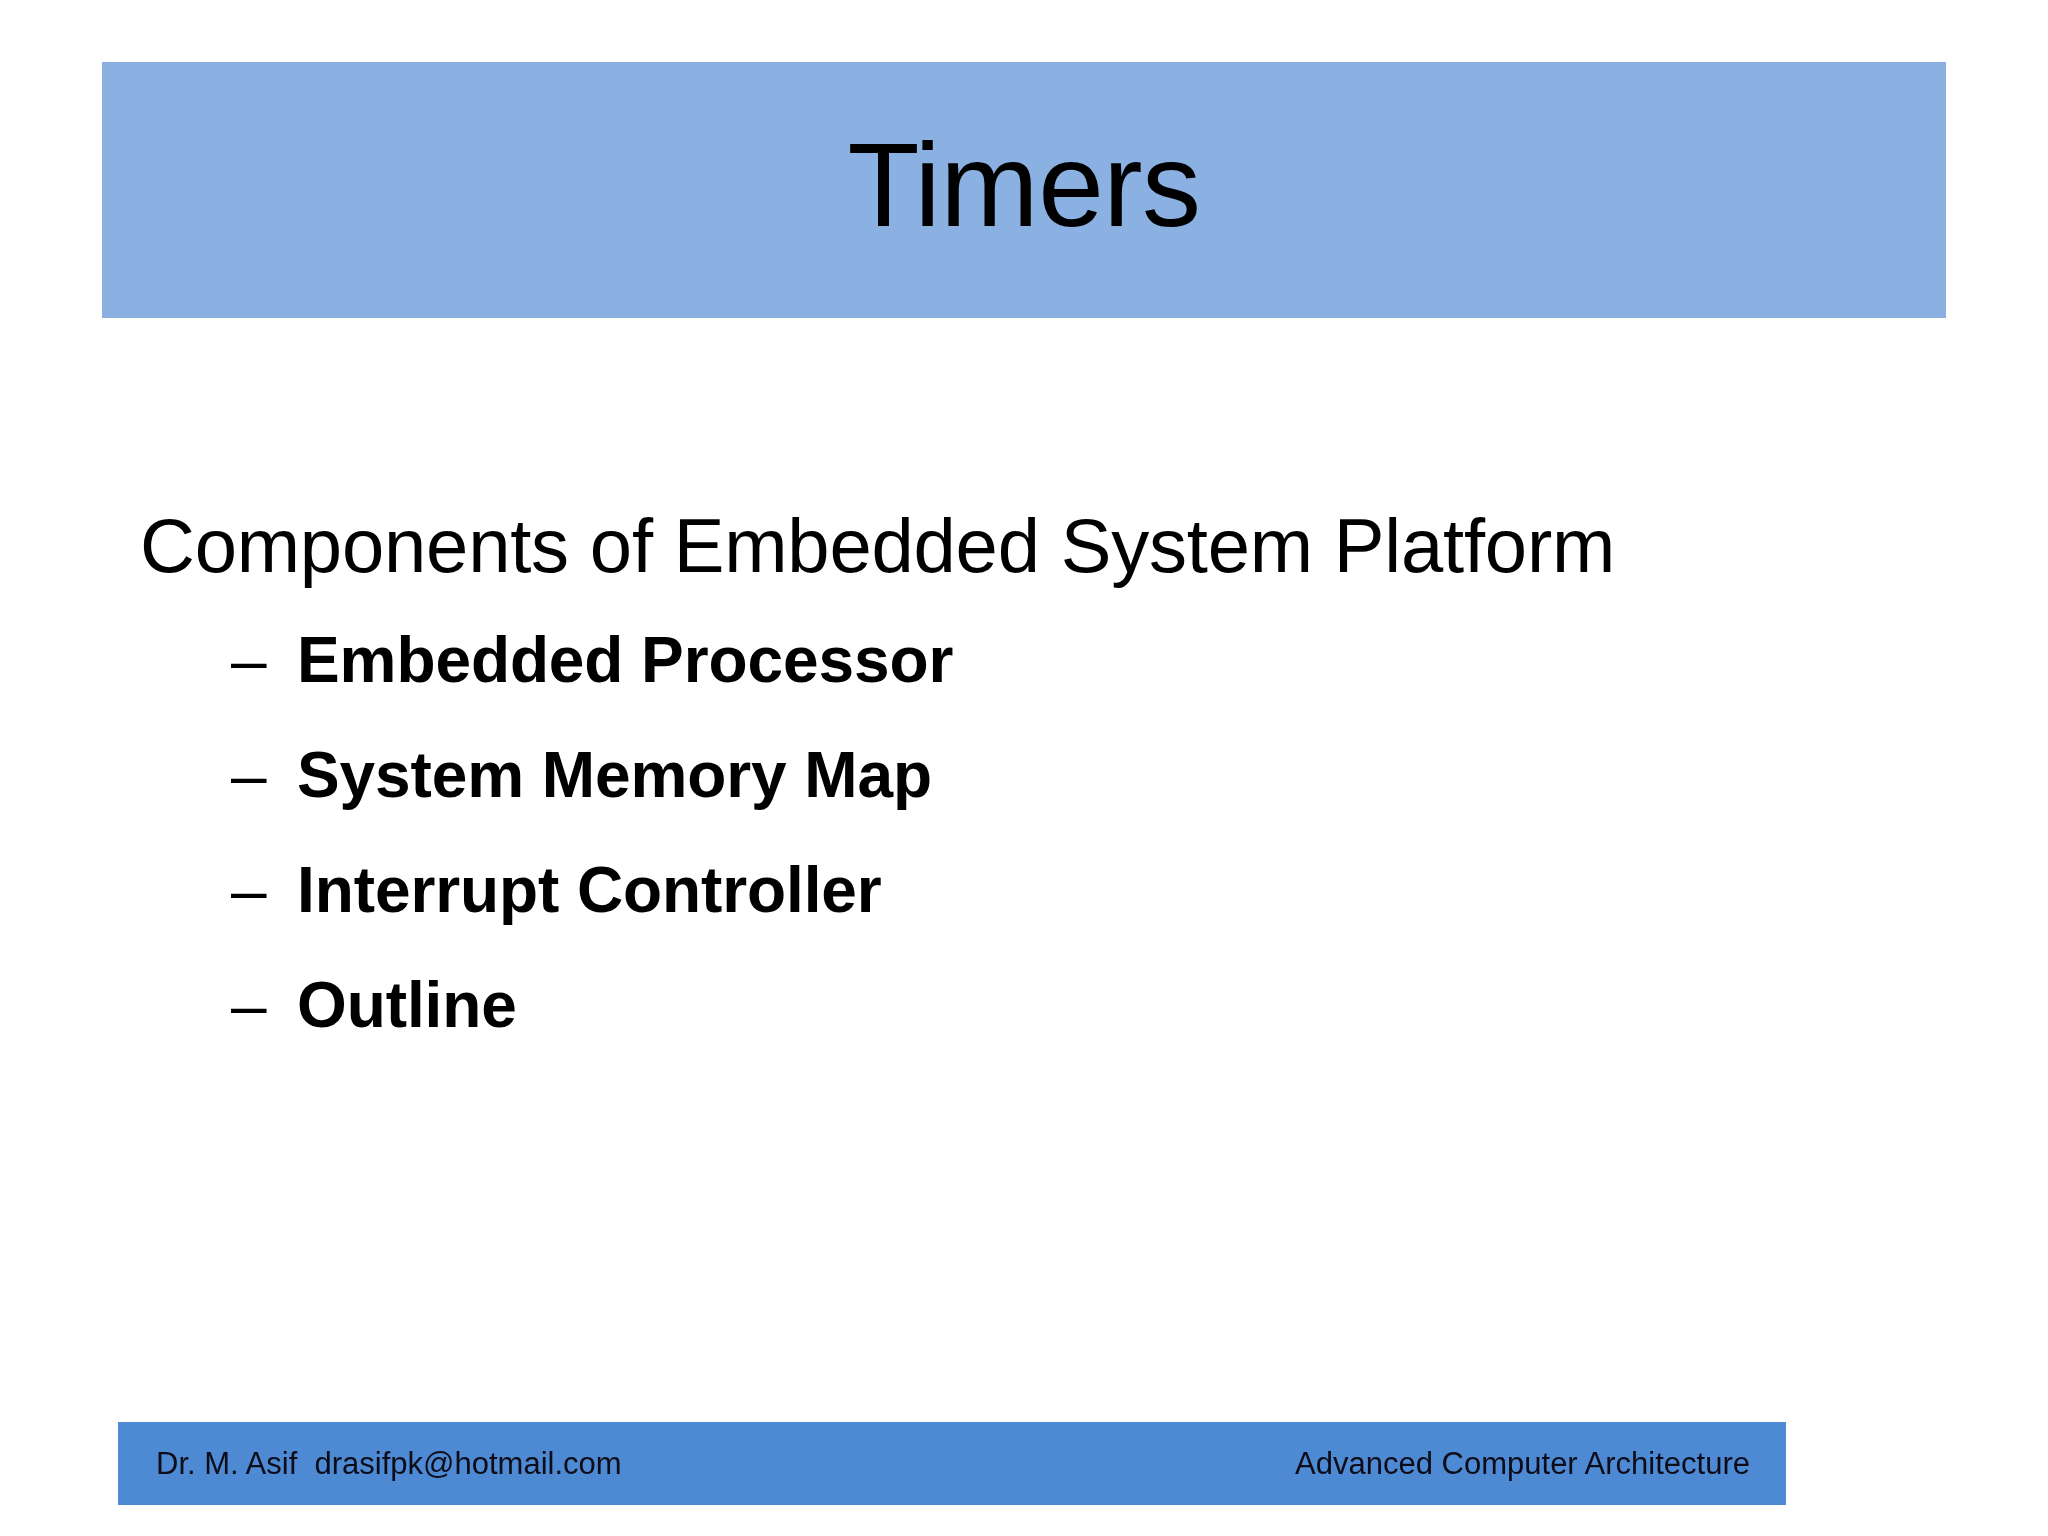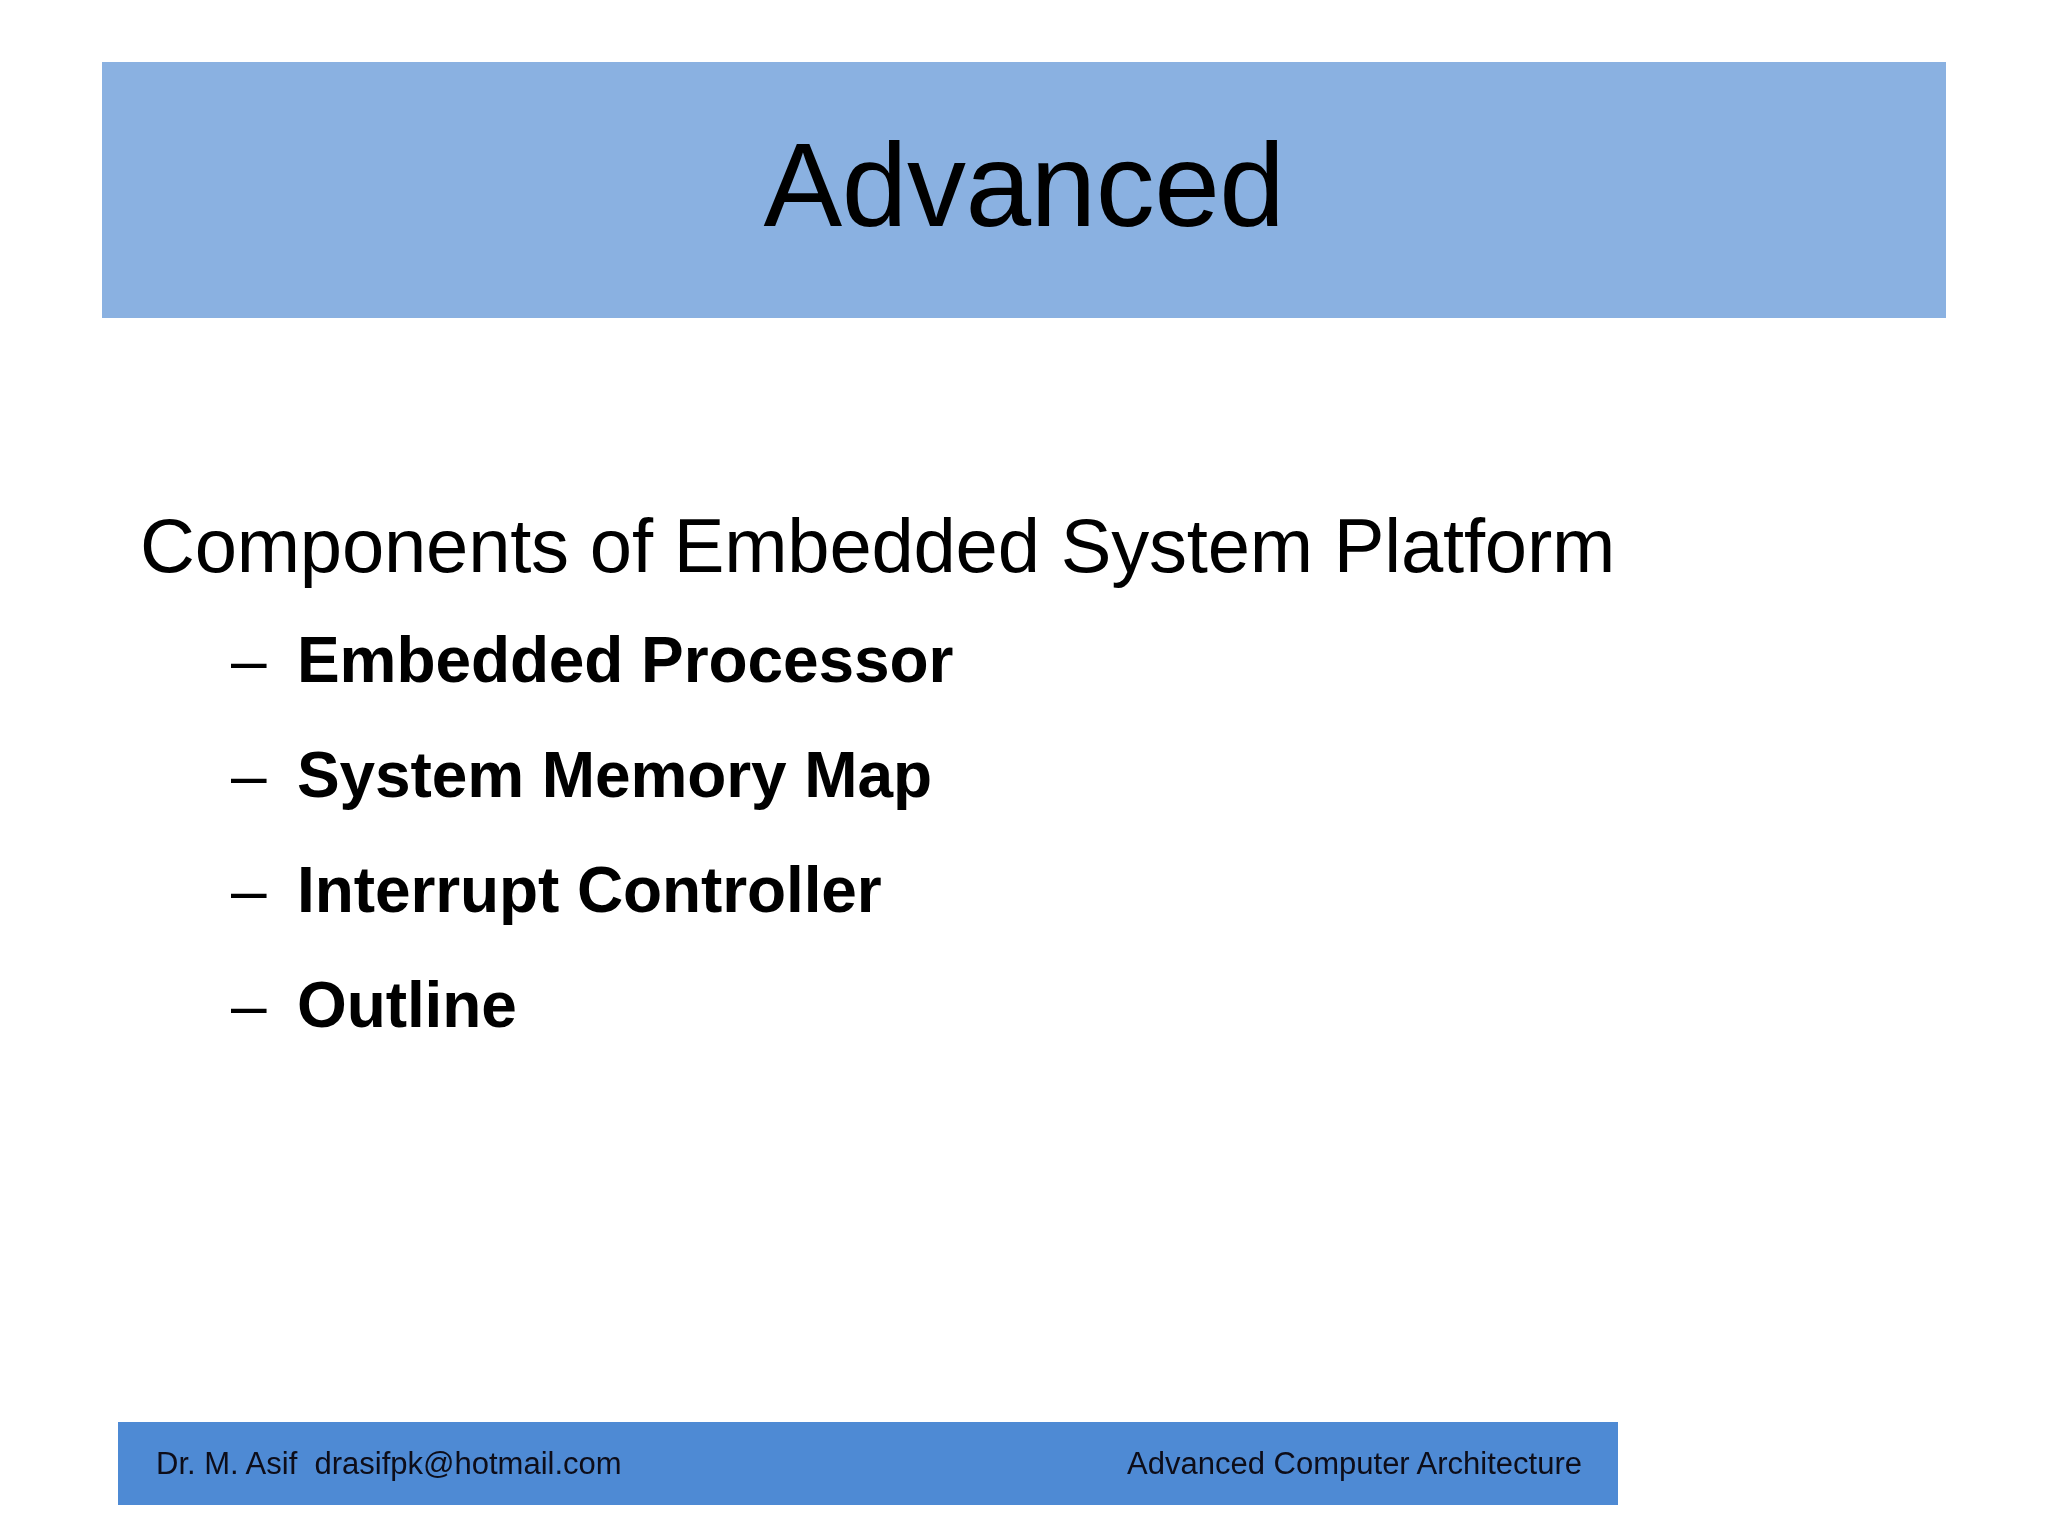--- a/index.html
+++ b/index.html
@@ -98,21 +98,21 @@
     color: #000000;
     line-height: 1.0;
     letter-spacing: -0.1px;
   }
 
   
   .footer-bar {
     position: absolute;
     left: 118px;
     top: 1422px;
-    width: 1500px;
+    width: 1668px;
     height: 83px;
     background: #4e8ad4;
     display: flex;
     align-items: center;
     justify-content: space-between;
     box-sizing: border-box;
     padding: 0 36px 0 38px;
   }
 
   .footer-text {
@@ -123,21 +123,21 @@
     line-height: 1.0;
     white-space: pre;
   }
 </style>
 </head>
 <body>
 
 <div class="slide">
 
   <div class="title-banner">
-    <div class="title-text">Advanced</div>
+    <div class="title-text">Timers</div>
   </div>
 
   <div class="body-area">
 
     <p class="level1">Components of Embedded System Platform</p>
 
     <ul class="sublist">
 
       <li>
         <span class="dash">–</span>

